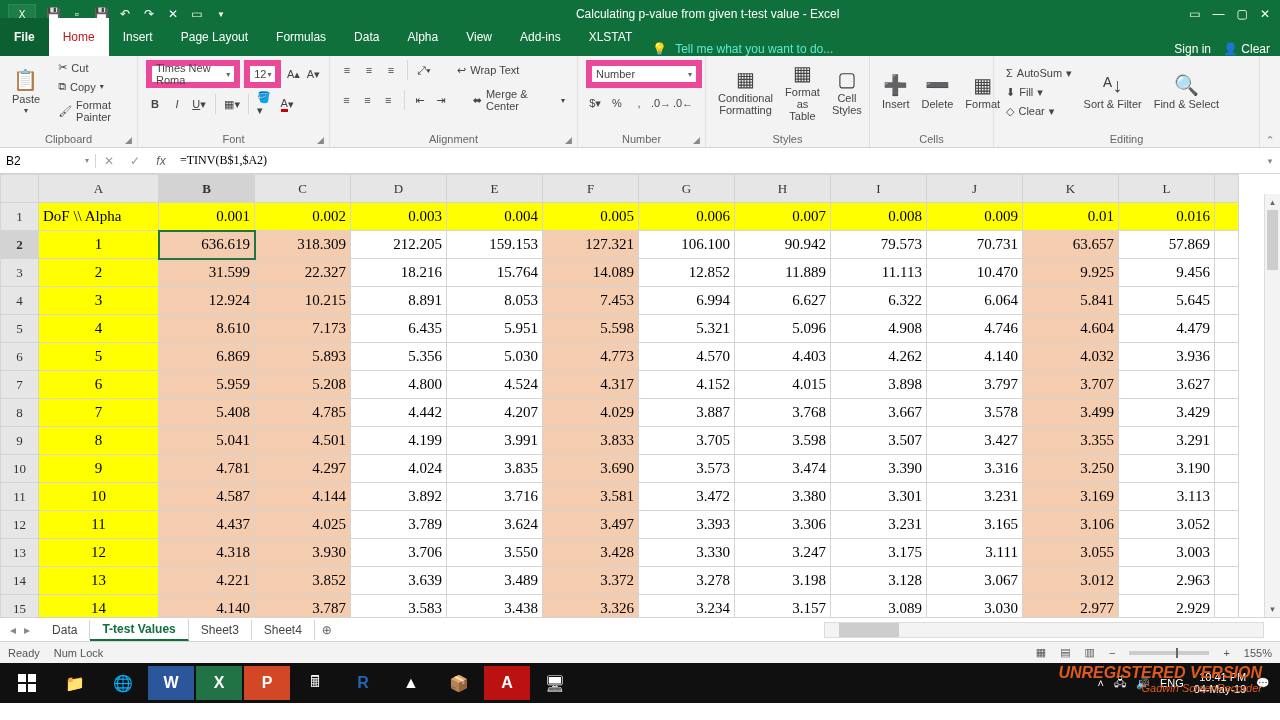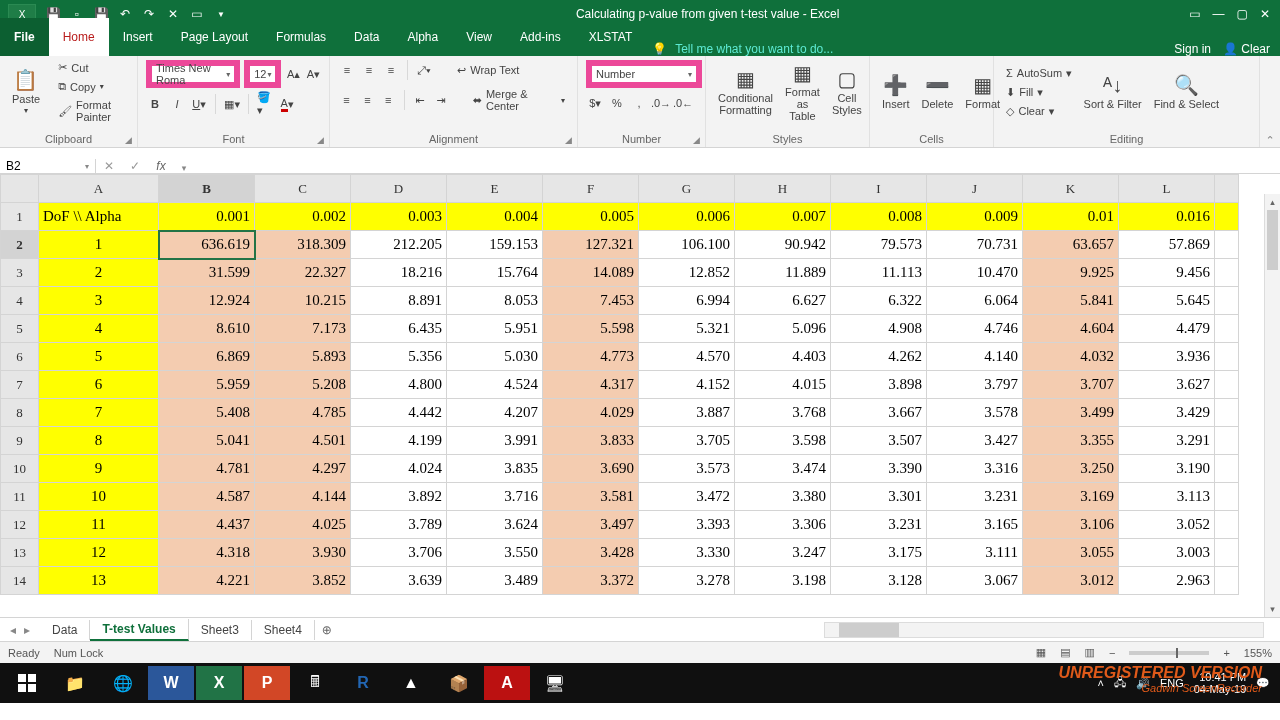--- a/index.html
+++ b/index.html
@@ -22,21 +22,21 @@
 .glabel .dl{position:absolute;right:-3px;bottom:0;font-size:9px;color:#888}
 .row{display:flex;align-items:center;gap:4px}
 .col{display:flex;flex-direction:column;gap:2px}
 .bigbtn{display:flex;flex-direction:column;align-items:center;justify-content:center;gap:2px;padding:2px 4px;text-align:center;line-height:1.1}
 .bigbtn .ic{font-size:20px}
 .smbtn{padding:2px 4px;display:flex;align-items:center;gap:4px}
 .combo{border:6px solid #ec4899;background:#fff;height:28px;display:flex;align-items:center;padding:0 4px;font-size:11px}
 .combo .arr{margin-left:auto;font-size:8px;color:#666}
 .ic-sm{width:18px;height:18px;display:inline-flex;align-items:center;justify-content:center;border:1px solid transparent}
 .sep{width:1px;height:20px;background:#d8d8d8;margin:0 3px}
-.namebox{height:26px;border-bottom:1px solid #d4d4d4;display:flex;align-items:flex-end;background:#fff;font-size:12px}
+.namebox{height:26px;border-bottom:1px solid #d4d4d4;display:flex;align-items:center;background:#fff;font-size:12px}
 .namebox .nb{width:96px;border-right:1px solid #d4d4d4;padding:0 6px;display:flex;align-items:center}
 .namebox .nb .arr{margin-left:auto;font-size:8px;color:#888}
 .namebox .fbtn{width:26px;text-align:center;color:#999}
 .namebox .fx{font-style:italic;color:#666;width:26px;text-align:center}
 .namebox .finput{flex:1;padding:0 6px;font-family:"Times New Roman",serif}
 .grid-wrap{position:relative;height:443px;overflow:hidden;background:#fff}
 .grid{border-collapse:collapse;table-layout:fixed}
 .grid td,.grid th{border:1px solid #d4d4d4;height:28px;font-size:15px;font-family:"Times New Roman",serif;padding:0 4px;overflow:hidden;white-space:nowrap}
 .grid .rh,.grid .ch{background:#e6e6e6;font-family:"Segoe UI";font-size:13px;font-weight:normal;text-align:center;color:#333}
 .grid .corner{background:#e6e6e6;width:38px}
@@ -281,20 +281,21 @@
 </div>
 
 <div class="namebox">
   <div class="nb">
       <span>B2</span>
       <span class="arr">▾</span>
     </div>
   <div class="fbtn">✕</div>
   <div class="fbtn">✓</div>
   <div class="fx">fx</div>
+  <div class="finput">=TINV(B$1,$A2)</div>
   <div style="width:20px;text-align:center;color:#888;font-size:9px">▾</div>
 </div>
 
 <div class="grid-wrap">
   <table class="grid" id="grid">
       <tbody>
         <tr>
           <th class="corner"></th>
           <th class="ch colA ">A</th>
           <th class="ch cw sel">B</th>
@@ -525,20 +526,36 @@
           <td class="num shade ">3.852</td>
           <td class="num  ">3.639</td>
           <td class="num  ">3.489</td>
           <td class="num shade ">3.372</td>
           <td class="num  ">3.278</td>
           <td class="num  ">3.198</td>
           <td class="num  ">3.128</td>
           <td class="num  ">3.067</td>
           <td class="num shade ">3.012</td>
           <td class="num  ">2.963</td>
+          <td></td>
+        </tr>
+        <tr>
+          <td class="rh ">15</td>
+          <td class="colA-cell">14</td>
+          <td class="num shade ">4.140</td>
+          <td class="num shade ">3.787</td>
+          <td class="num  ">3.583</td>
+          <td class="num  ">3.438</td>
+          <td class="num shade ">3.326</td>
+          <td class="num  ">3.234</td>
+          <td class="num  ">3.157</td>
+          <td class="num  ">3.089</td>
+          <td class="num  ">3.030</td>
+          <td class="num shade ">2.977</td>
+          <td class="num  ">2.929</td>
           <td></td>
         </tr>
       </tbody>
     </table>
   <div class="scrollbar-v">
     <div class="up">▴</div>
     <div class="thumb"></div>
     <div class="dn" style="position:absolute;bottom:0;left:0;right:0">▾</div>
   </div>
 </div>

